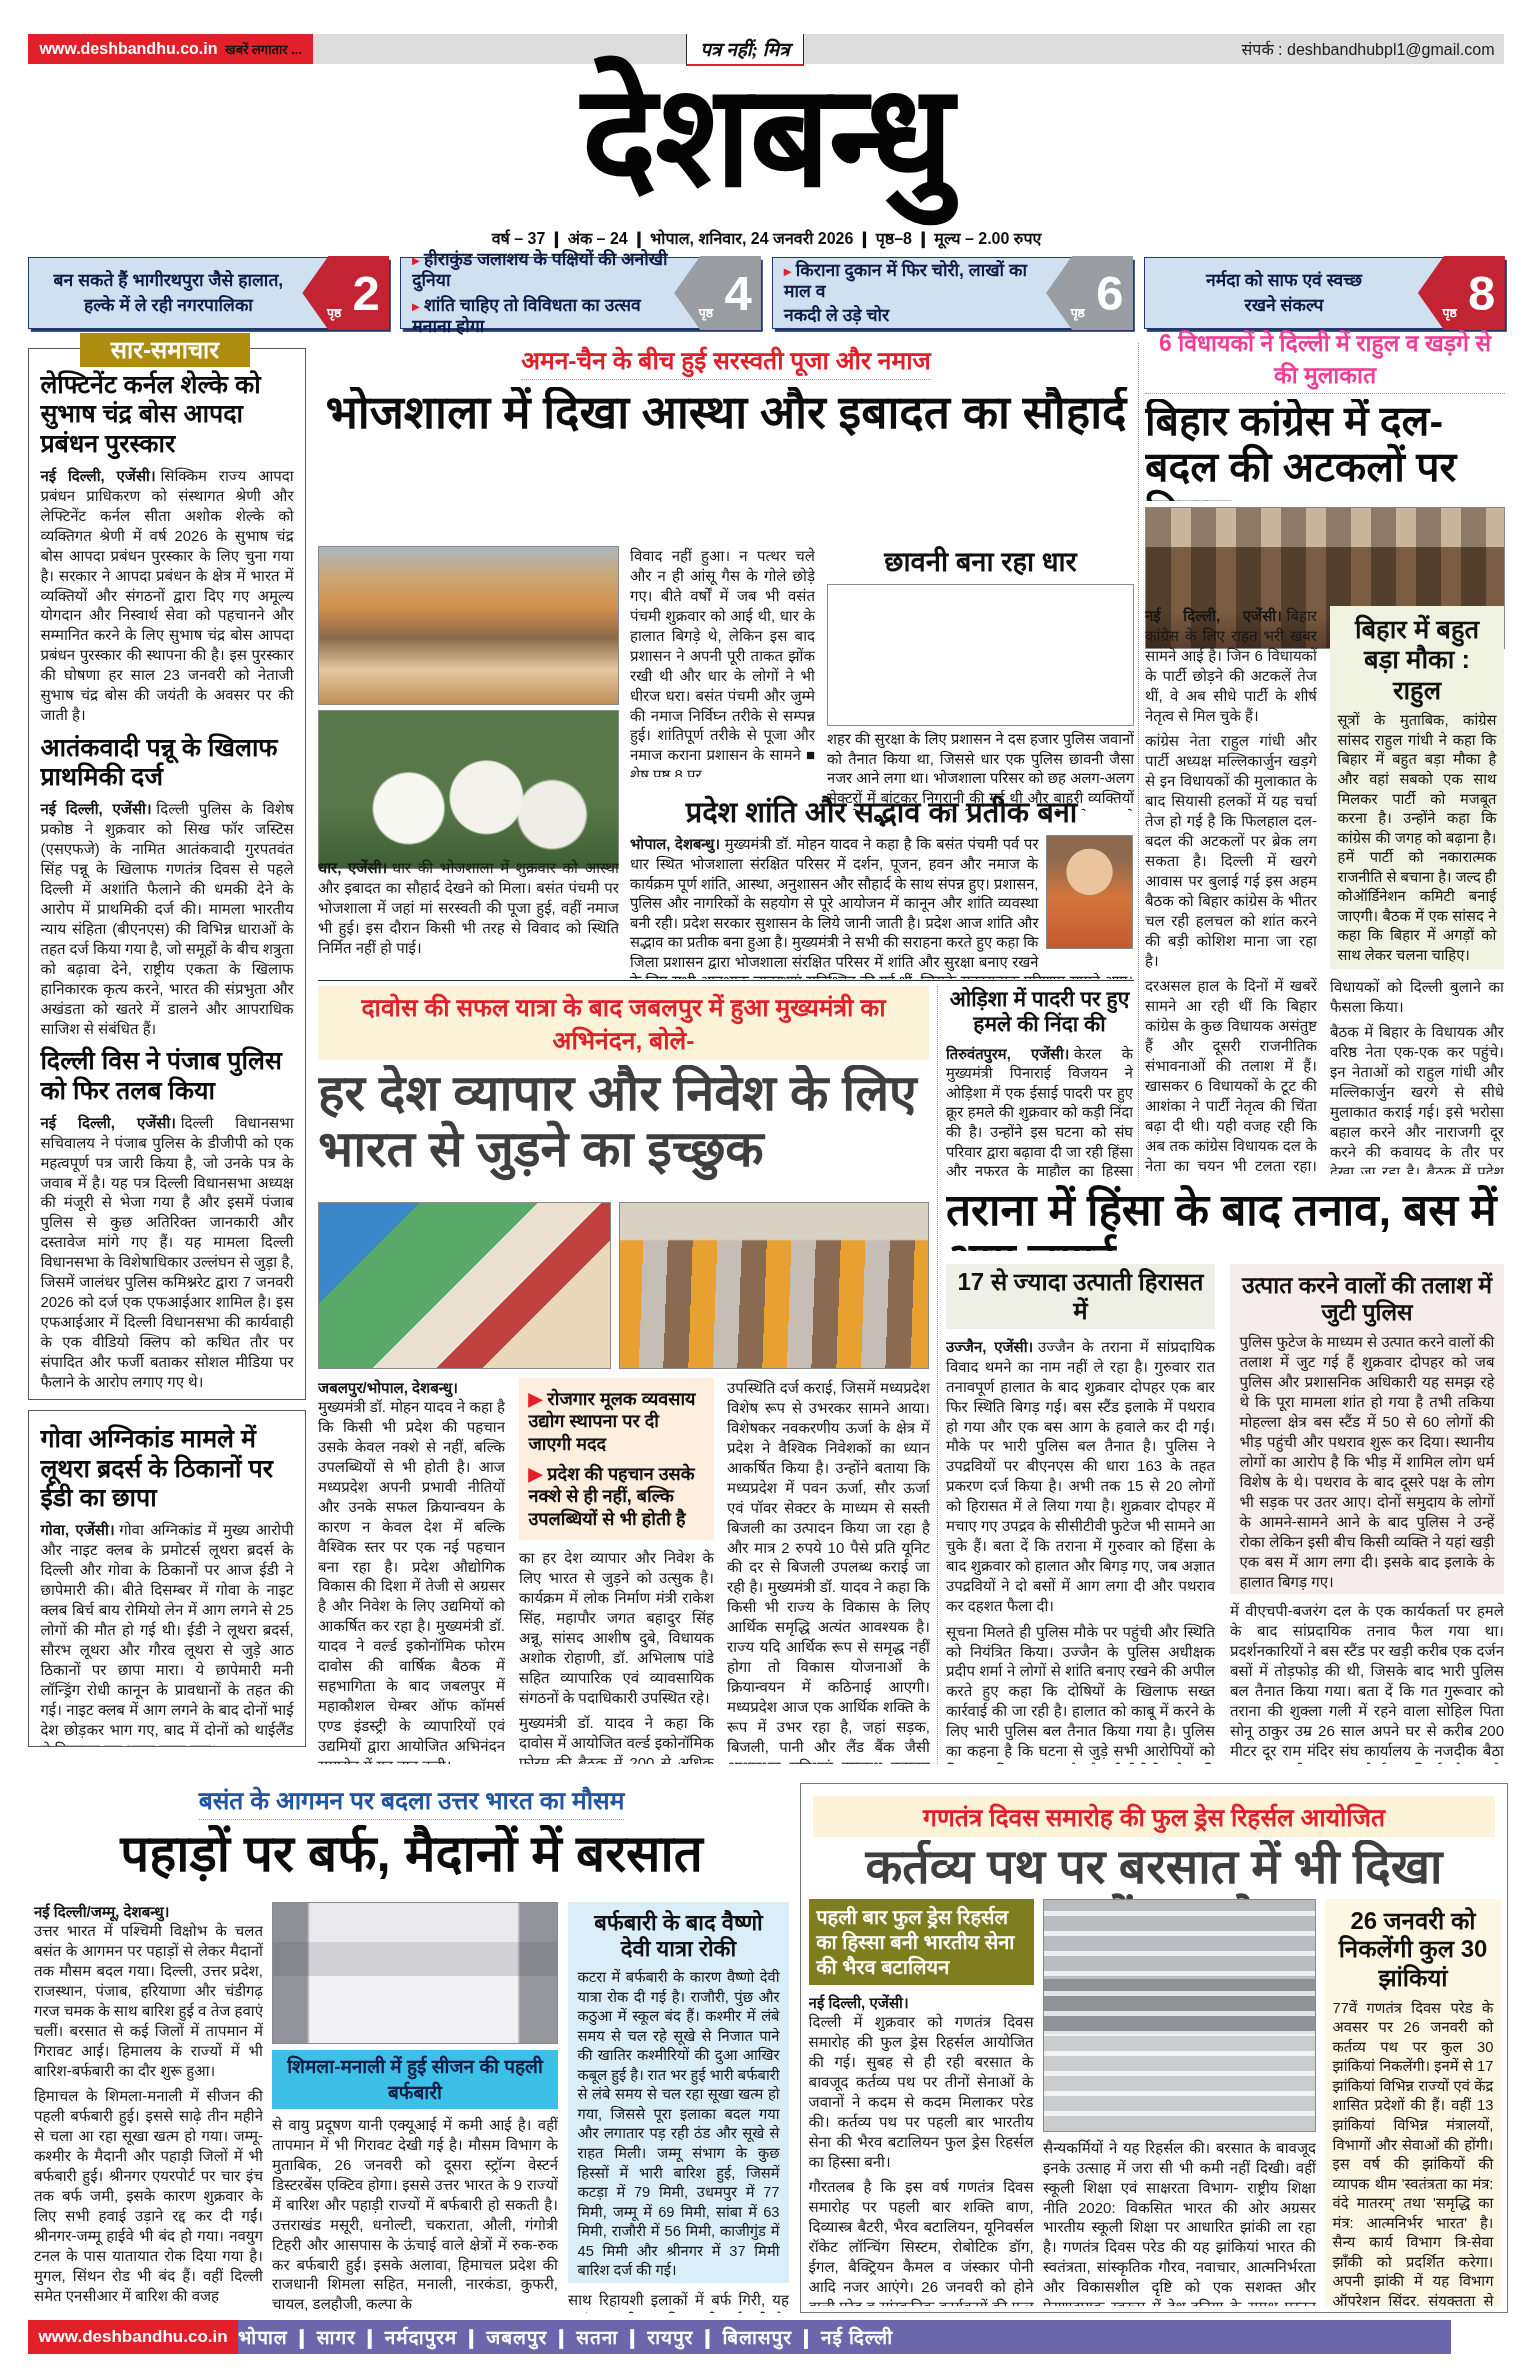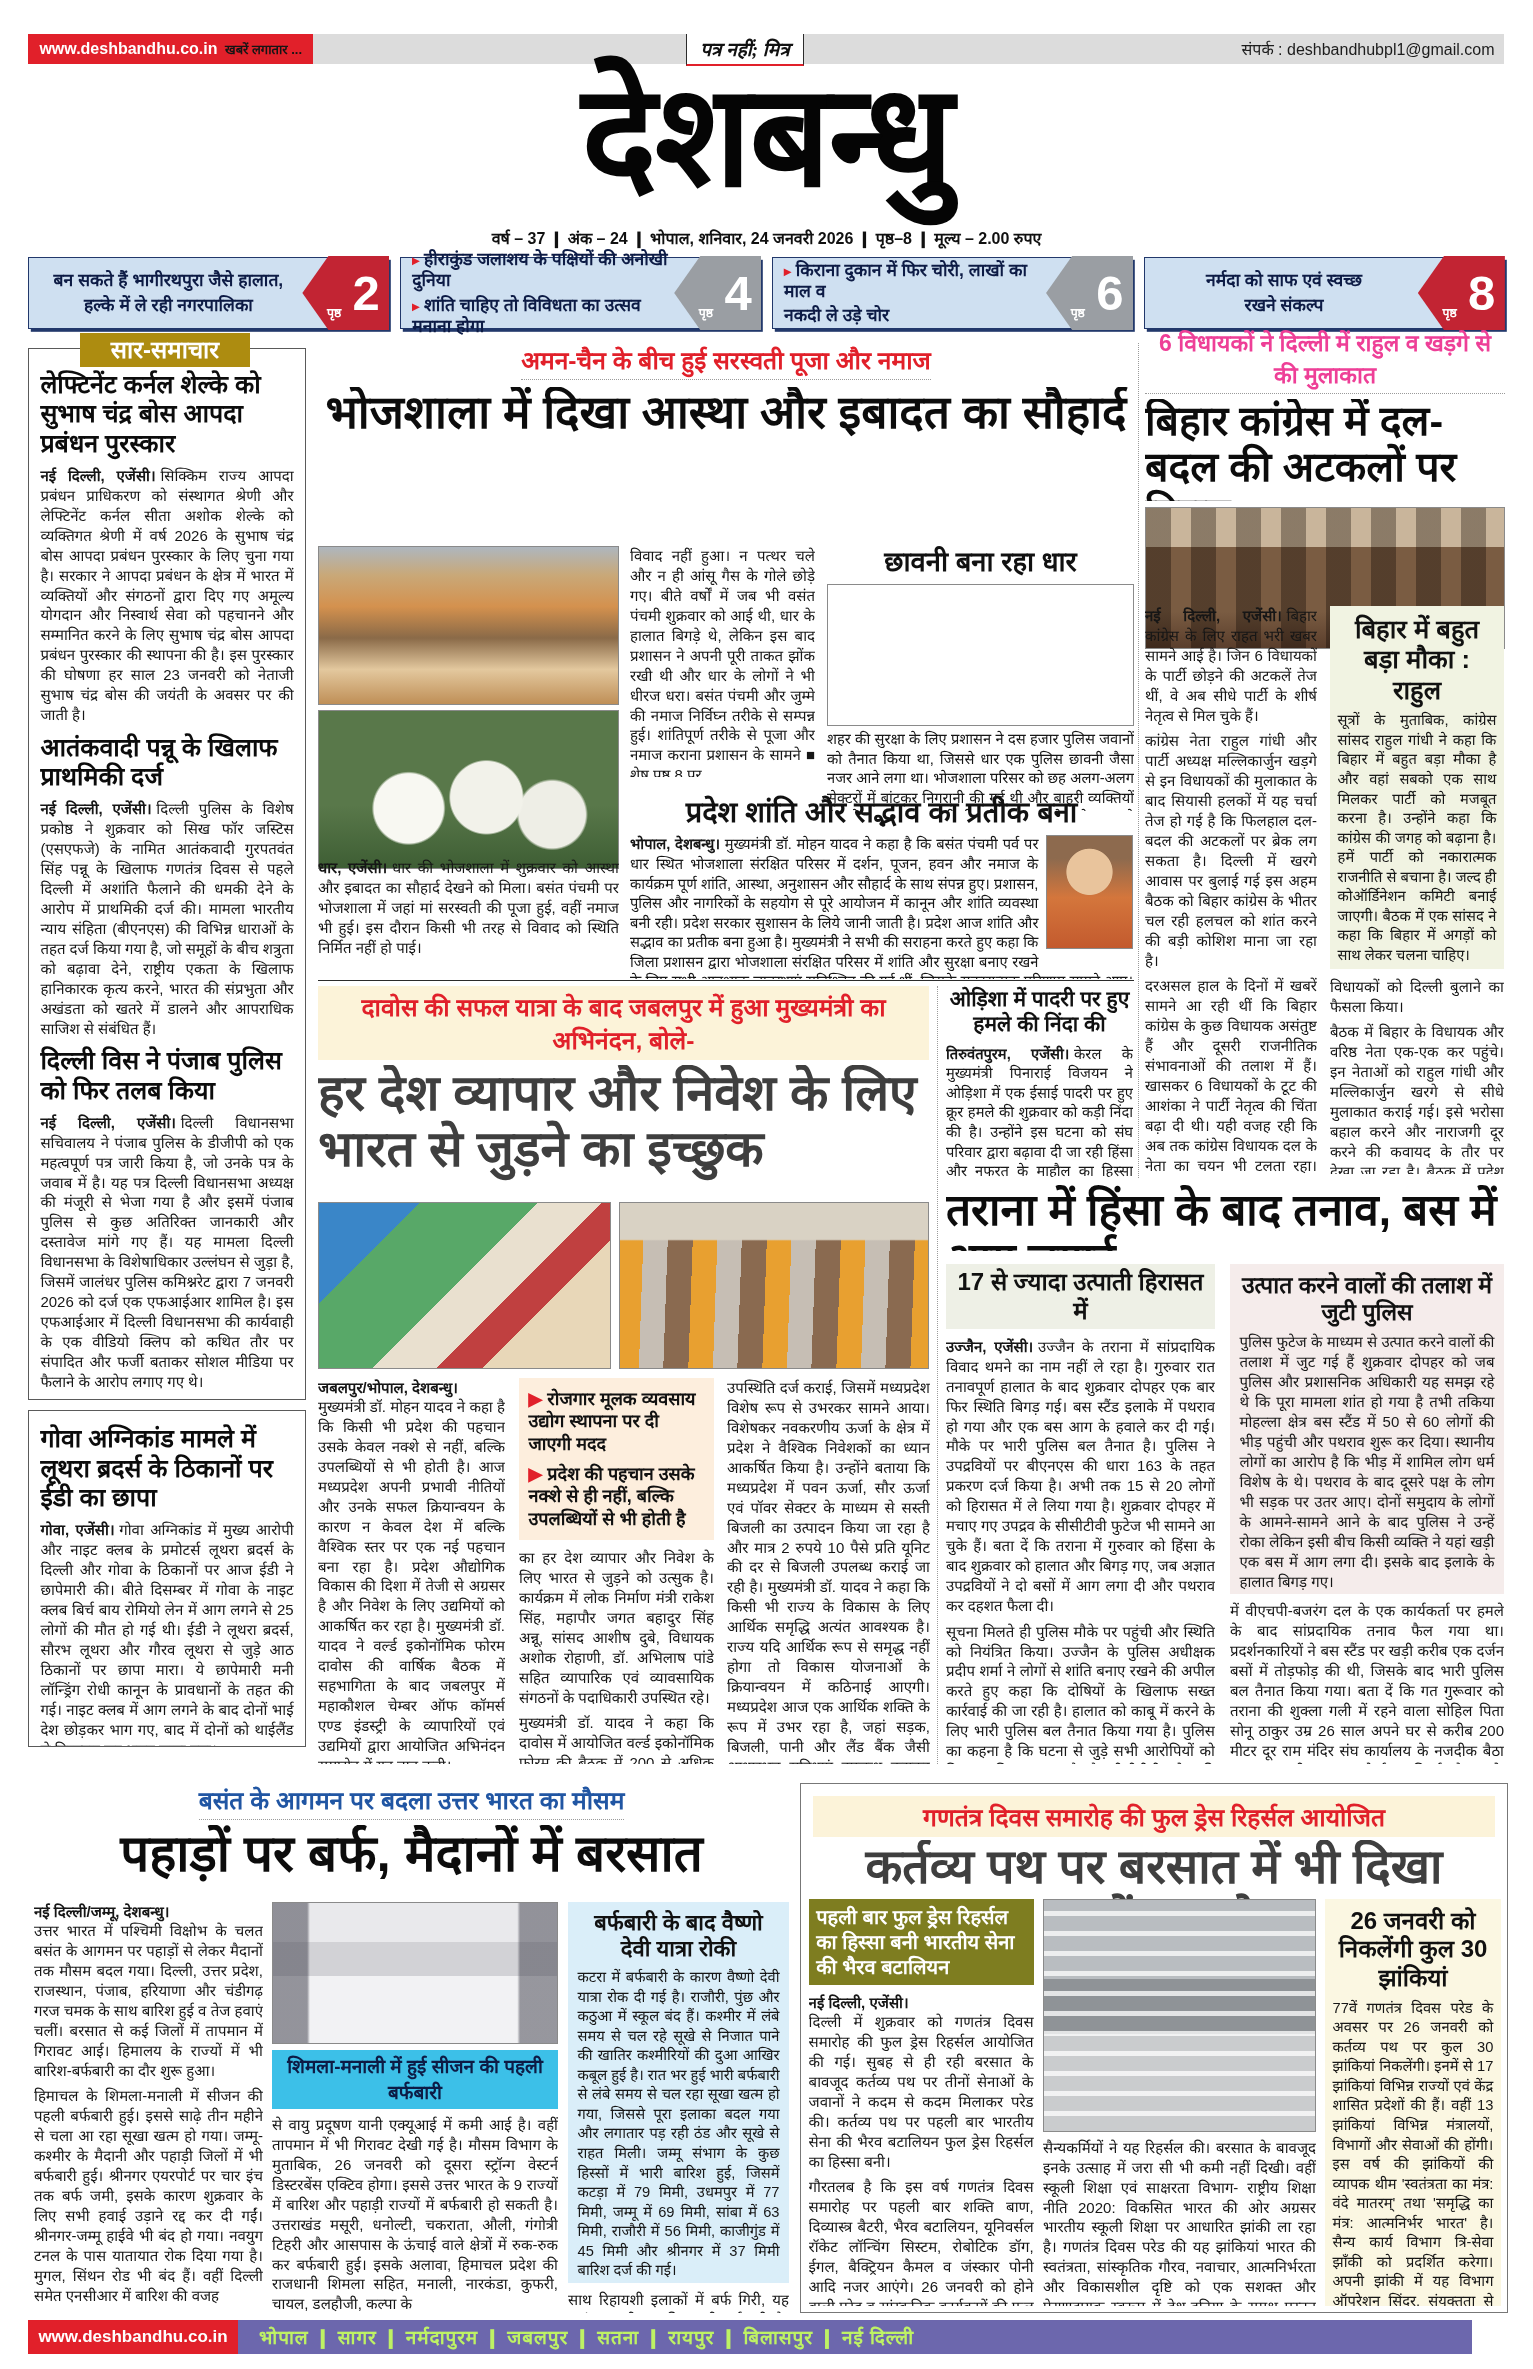--- a/index.html
+++ b/index.html
@@ -41,21 +41,21 @@
   .t-arrow{position:absolute;right:-1.9px;top:-1.9px;bottom:-1.9px;width:87px;clip-path:polygon(0 50%,30% 0,100% 0,100% 100%,30% 100%);color:#fff;}
   .t-pn{position:absolute;right:9.5px;top:50%;transform:translateY(-50%);font-size:49px;font-weight:800;}
   .t-pl{position:absolute;left:24.6px;bottom:9.5px;font-size:12.3px;font-weight:bold;}
   
   .sidebox{border:1.9px solid #5a5a5a;box-sizing:border-box;padding:13.2px 11.4px 7.6px;}
   .goldtitle{background:var(--gold);color:#fff;font-weight:800;font-size:24px;text-align:center;line-height:34px;}
   .h-sb{font-size:25px;line-height:1.18;font-weight:800;margin:7.6px 0 7.6px;color:#0c0c0c;}
   
   .boxhead{font-weight:800;text-align:center;line-height:1.2;}
   .footer-red{background:var(--brand-red);color:#fff;font-weight:bold;font-size:17px;display:flex;align-items:center;justify-content:center;}
-  .footer-purple{background:var(--footer-purple);color:#bef264;font-weight:bold;font-size:19px;display:flex;align-items:center;padding-left:21px;letter-spacing:0.9px;}
+  .footer-purple{background:var(--footer-purple);color:#ffffff;font-weight:bold;font-size:19px;display:flex;align-items:center;letter-spacing:0.9px;}
 </style>
 </head>
 <body>
 
 <div class="page">
 
   <div class="abs strip" style="left:28px;top:34px;width:1476px;height:30px;">
     <div class="webbox">
       <span>www.deshbandhu.co.in</span>
       <span class="tag">खबरें लगातार ...</span>

